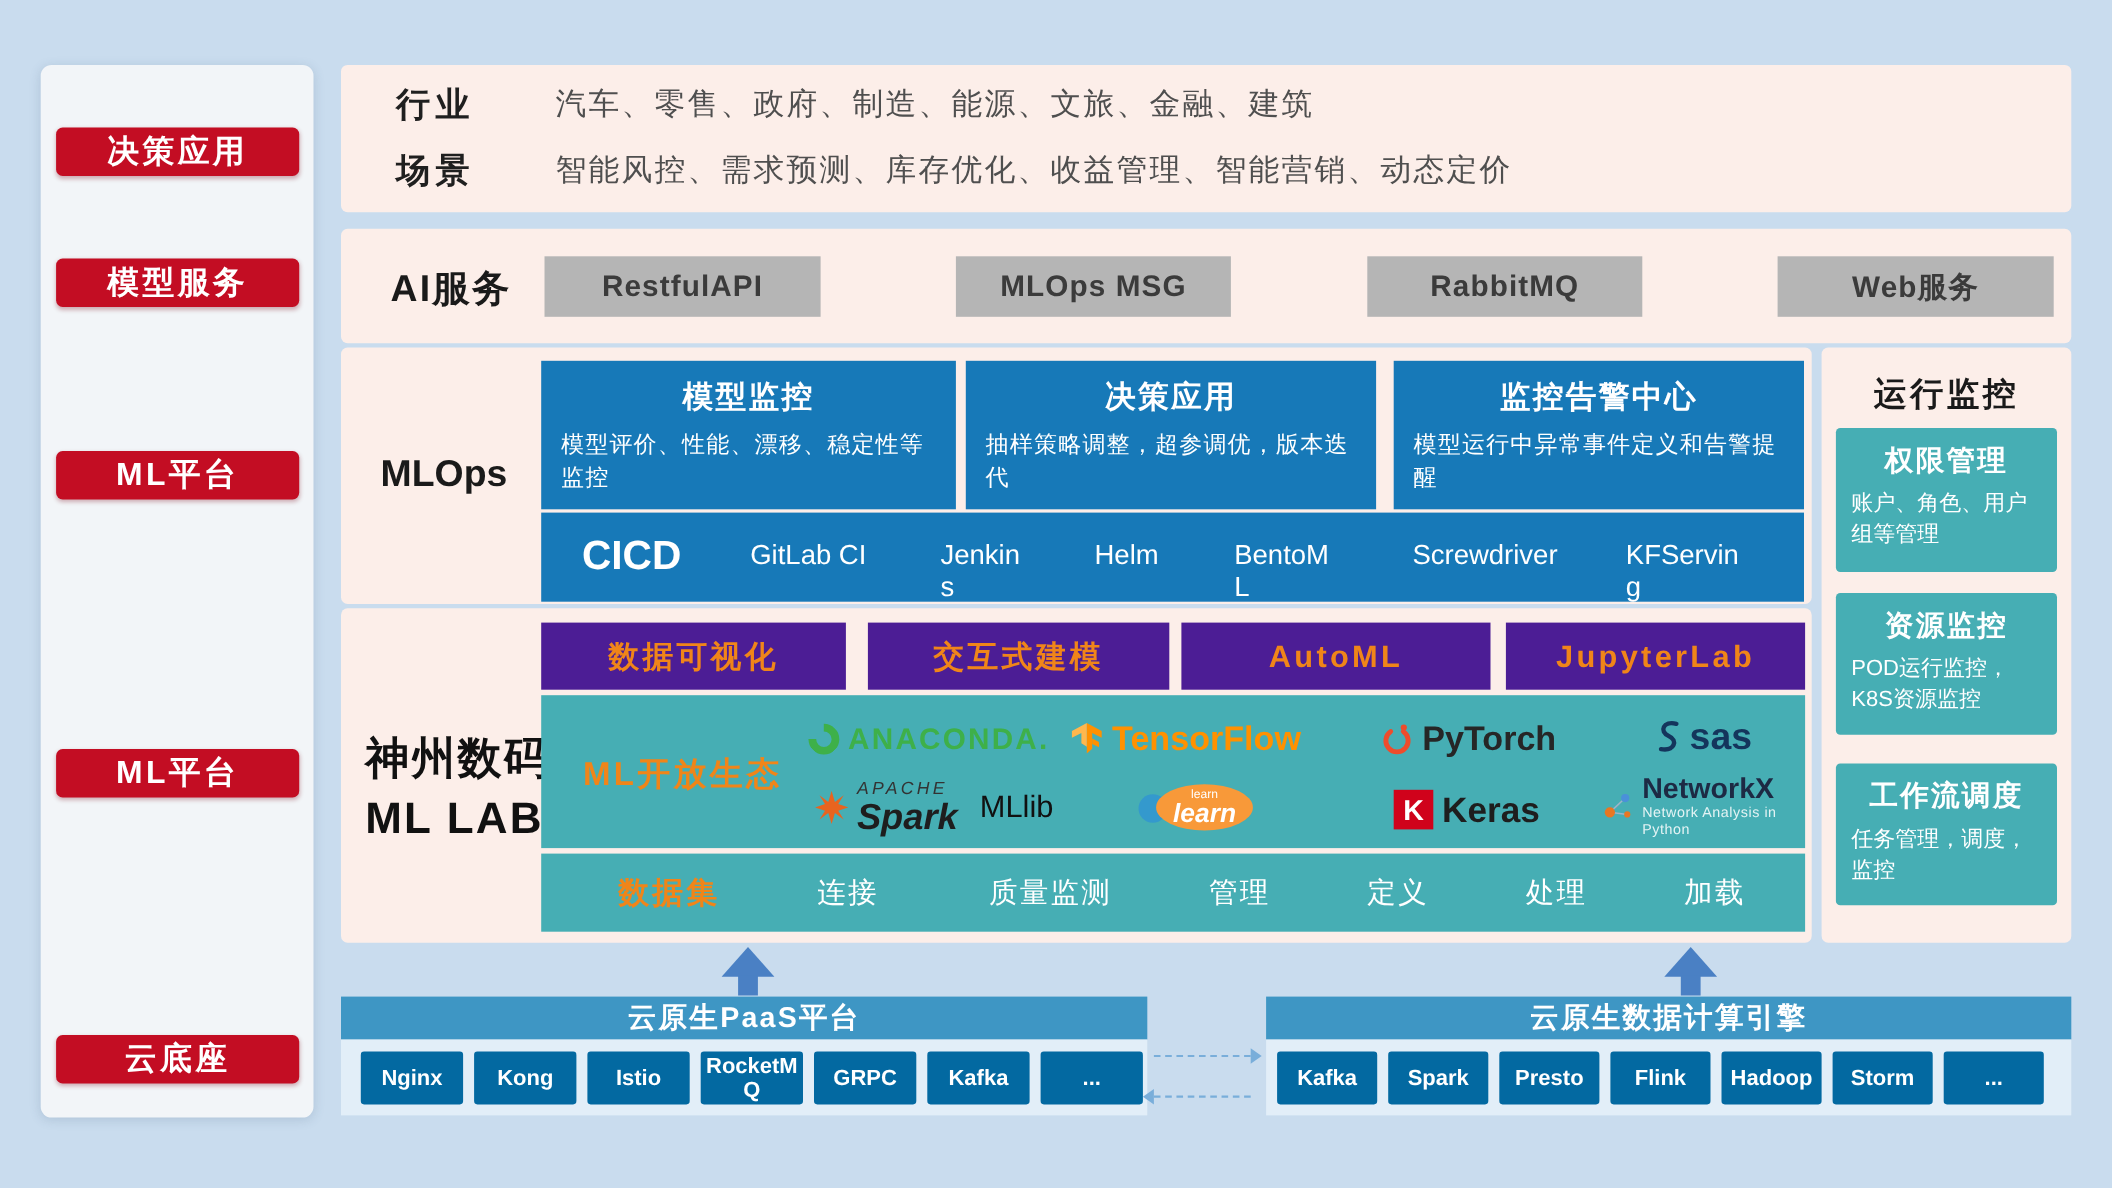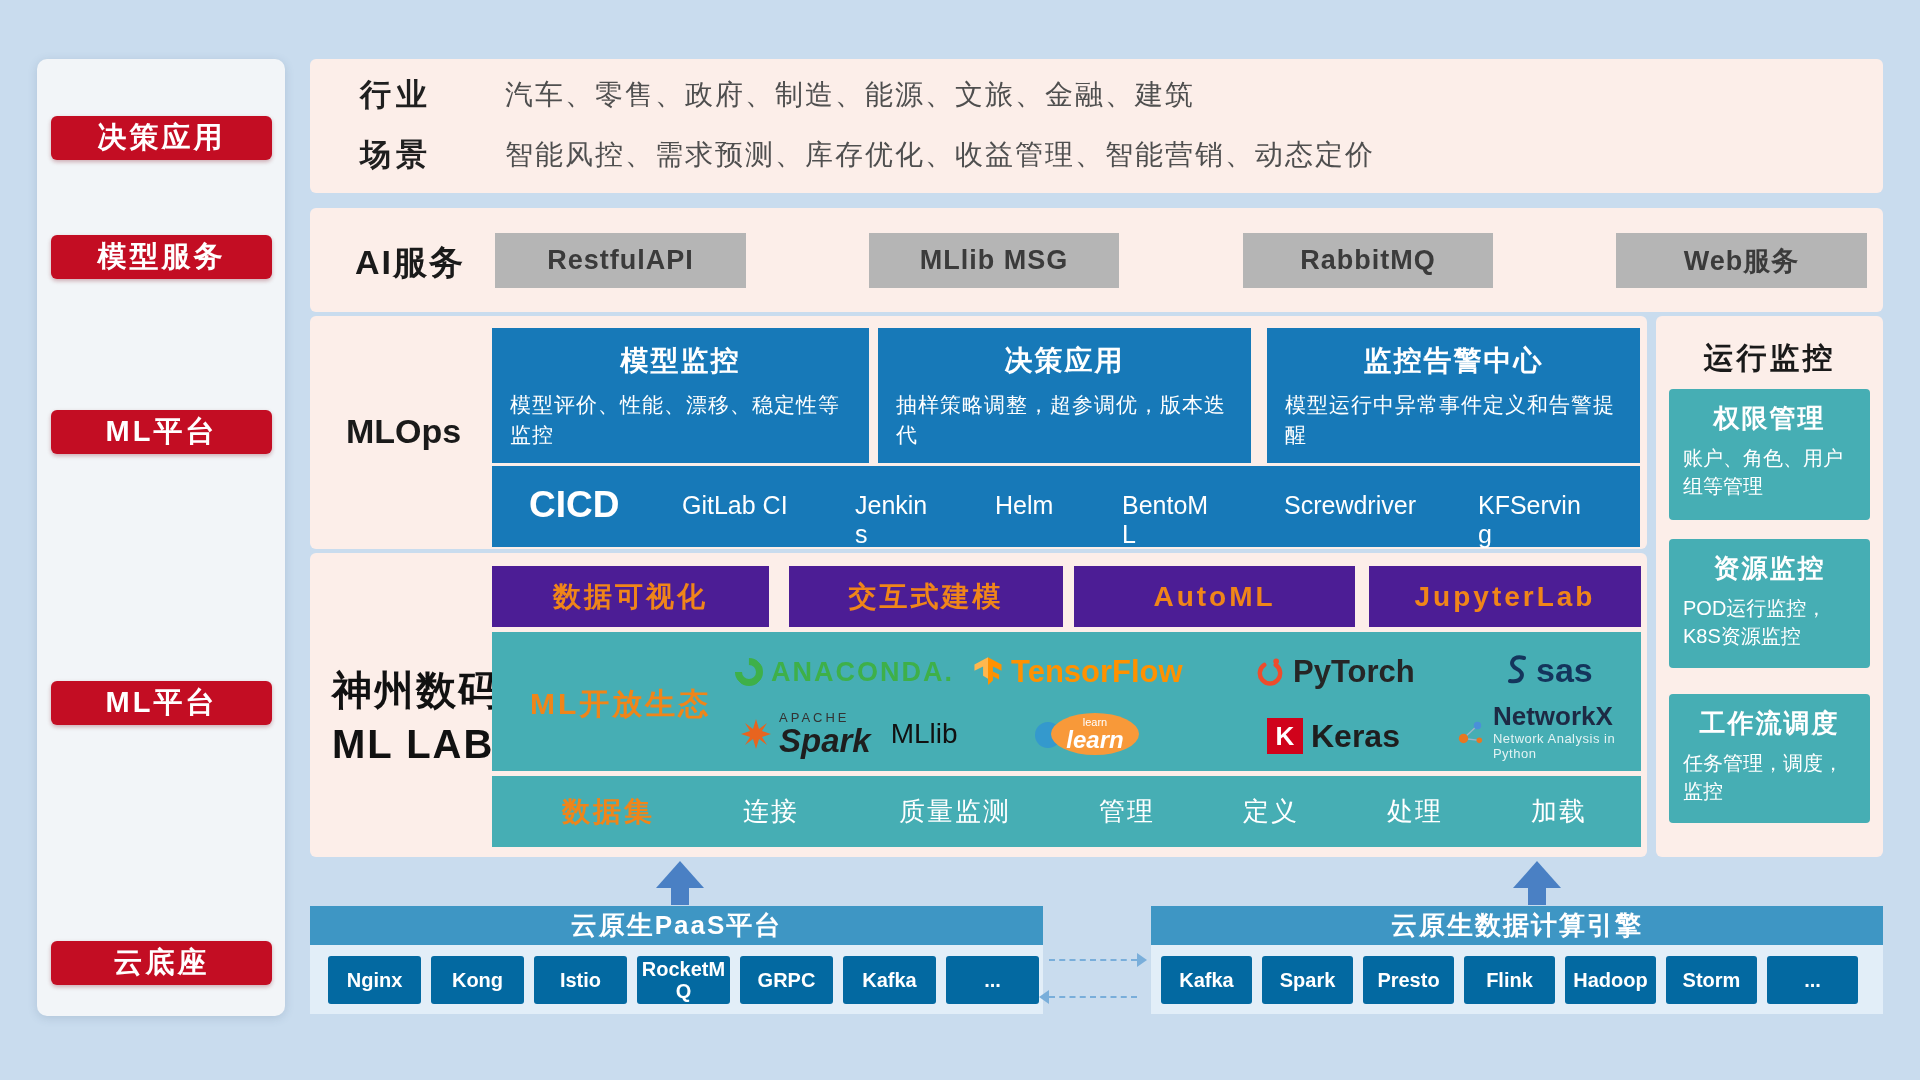--- a/index.html
+++ b/index.html
@@ -61,21 +61,21 @@
   .eco-box { position:absolute; left:182px; top:79px; width:1149px; height:139px; background:#46aeb4; }
   .eco-label { position:absolute; left:38px; top:52px; font-size:30px; font-weight:bold; color:#f08519; letter-spacing:3px; }
   .logo { position:absolute; display:flex; align-items:center; gap:8px; height:44px; }
   .ana-ring { width:28px; height:28px; border:7px solid #3eb049; border-radius:50%;
     border-top-color:transparent; transform:rotate(-45deg); }
   .ana-text { color:#3eb049; font-size:27px; font-weight:bold; letter-spacing:2px; }
   .tf-text { color:#ff9100; font-size:31px; font-weight:bold; }
   .pt-text { color:#262626; font-size:31px; font-weight:bold; }
   .sas-text { color:#14355c; font-size:34px; font-weight:bold; }
   .spark-stack { display:flex; flex-direction:column; line-height:1; }
-  .spark-apache { font-size:13px; color:#333; letter-spacing:3px; }
+  .spark-apache { font-size:16px; color:#333; letter-spacing:3px;font-style:italic; }
   .spark-text { font-size:33px; font-weight:bold; font-style:italic; color:#1e1e1e; }
   .mllib-text { font-size:28px; color:#111; margin-left:12px; }
   .logo-sklearn { width:112px; height:48px; }
   .skl-circle { position:absolute; left:0; top:12px; width:26px; height:26px; border-radius:50%; background:#3499cd; }
   .skl-blob { position:absolute; left:16px; top:3px; width:88px; height:42px; border-radius:50%;
     background:#f89939; display:flex; flex-direction:column; align-items:center; justify-content:center; color:#fff; }
   .skl-top { font-size:11px; line-height:1; }
   .skl-learn { font-size:24px; font-weight:bold; font-style:italic; line-height:1; }
   .keras-k { width:36px; height:36px; background:#d0021b; color:#fff; display:flex; align-items:center;
     justify-content:center; font-size:26px; font-weight:bold; }
@@ -132,21 +132,21 @@
     </div>
     <div class="ind-row r2">
       <span class="ind-label">场景</span>
       <span class="ind-text">智能风控、需求预测、库存优化、收益管理、智能营销、动态定价</span>
     </div>
   </section>
 
   <section class="panel panel-aisvc">
     <span class="aisvc-label">AI服务</span>
     <div class="gray-btn" style="left:185px;width:251px">RestfulAPI</div>
-    <div class="gray-btn" style="left:559px;width:250px">MLlib MSG</div>
+    <div class="gray-btn" style="left:559px;width:250px">MLOps MSG</div>
     <div class="gray-btn" style="left:933px;width:250px">RabbitMQ</div>
     <div class="gray-btn" style="left:1306px;width:251px">Web服务</div>
   </section>
 
   <section class="panel panel-mlops">
     <span class="mlops-label">MLOps</span>
 
     <div class="blue-card" style="left:182px;width:377px">
       <div class="blue-card-title">模型监控</div>
       <div class="blue-card-desc">模型评价、性能、漂移、稳定性等监控</div>

